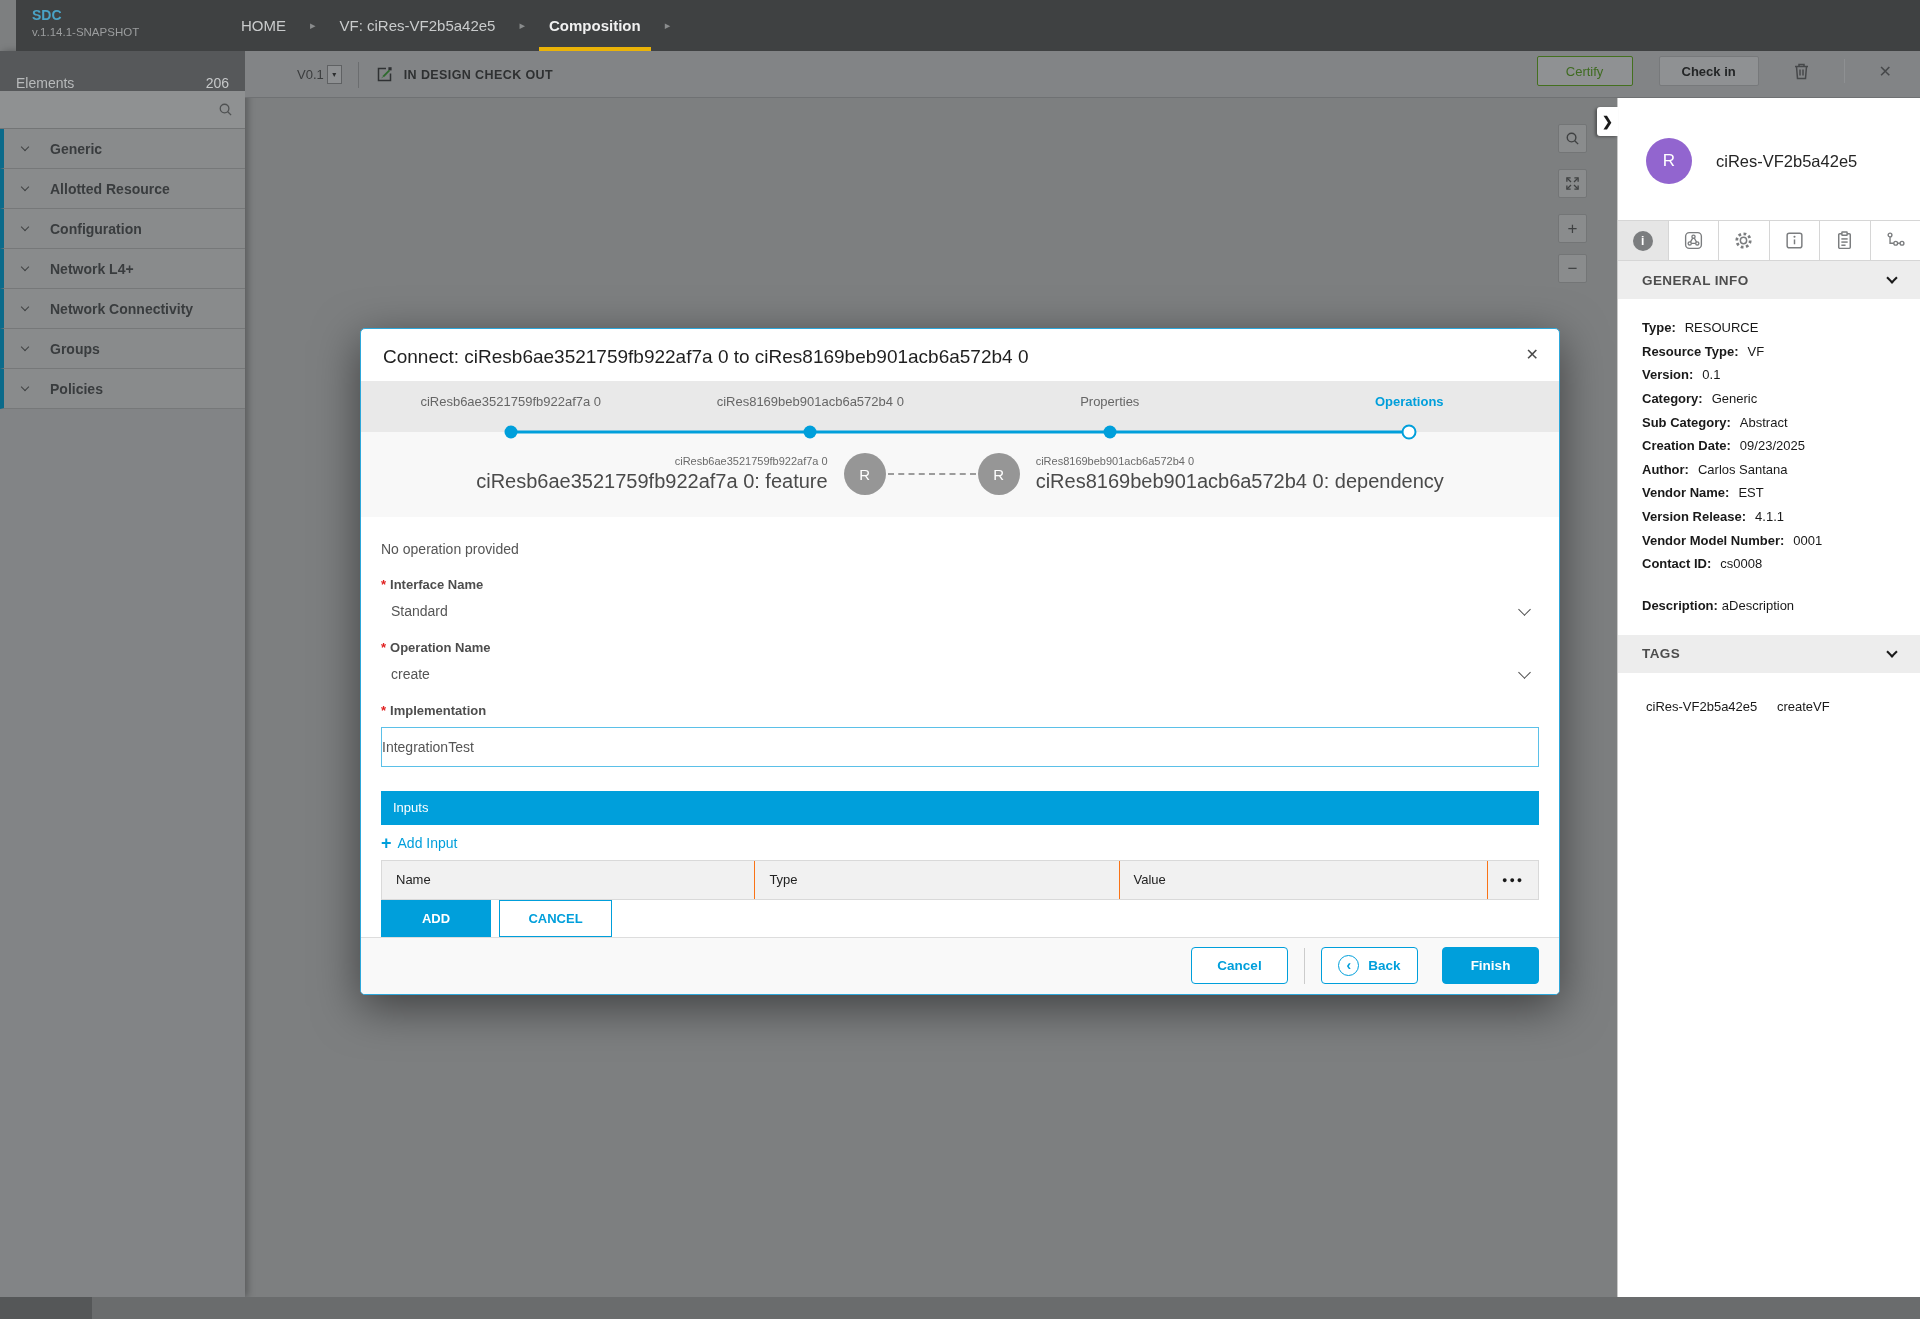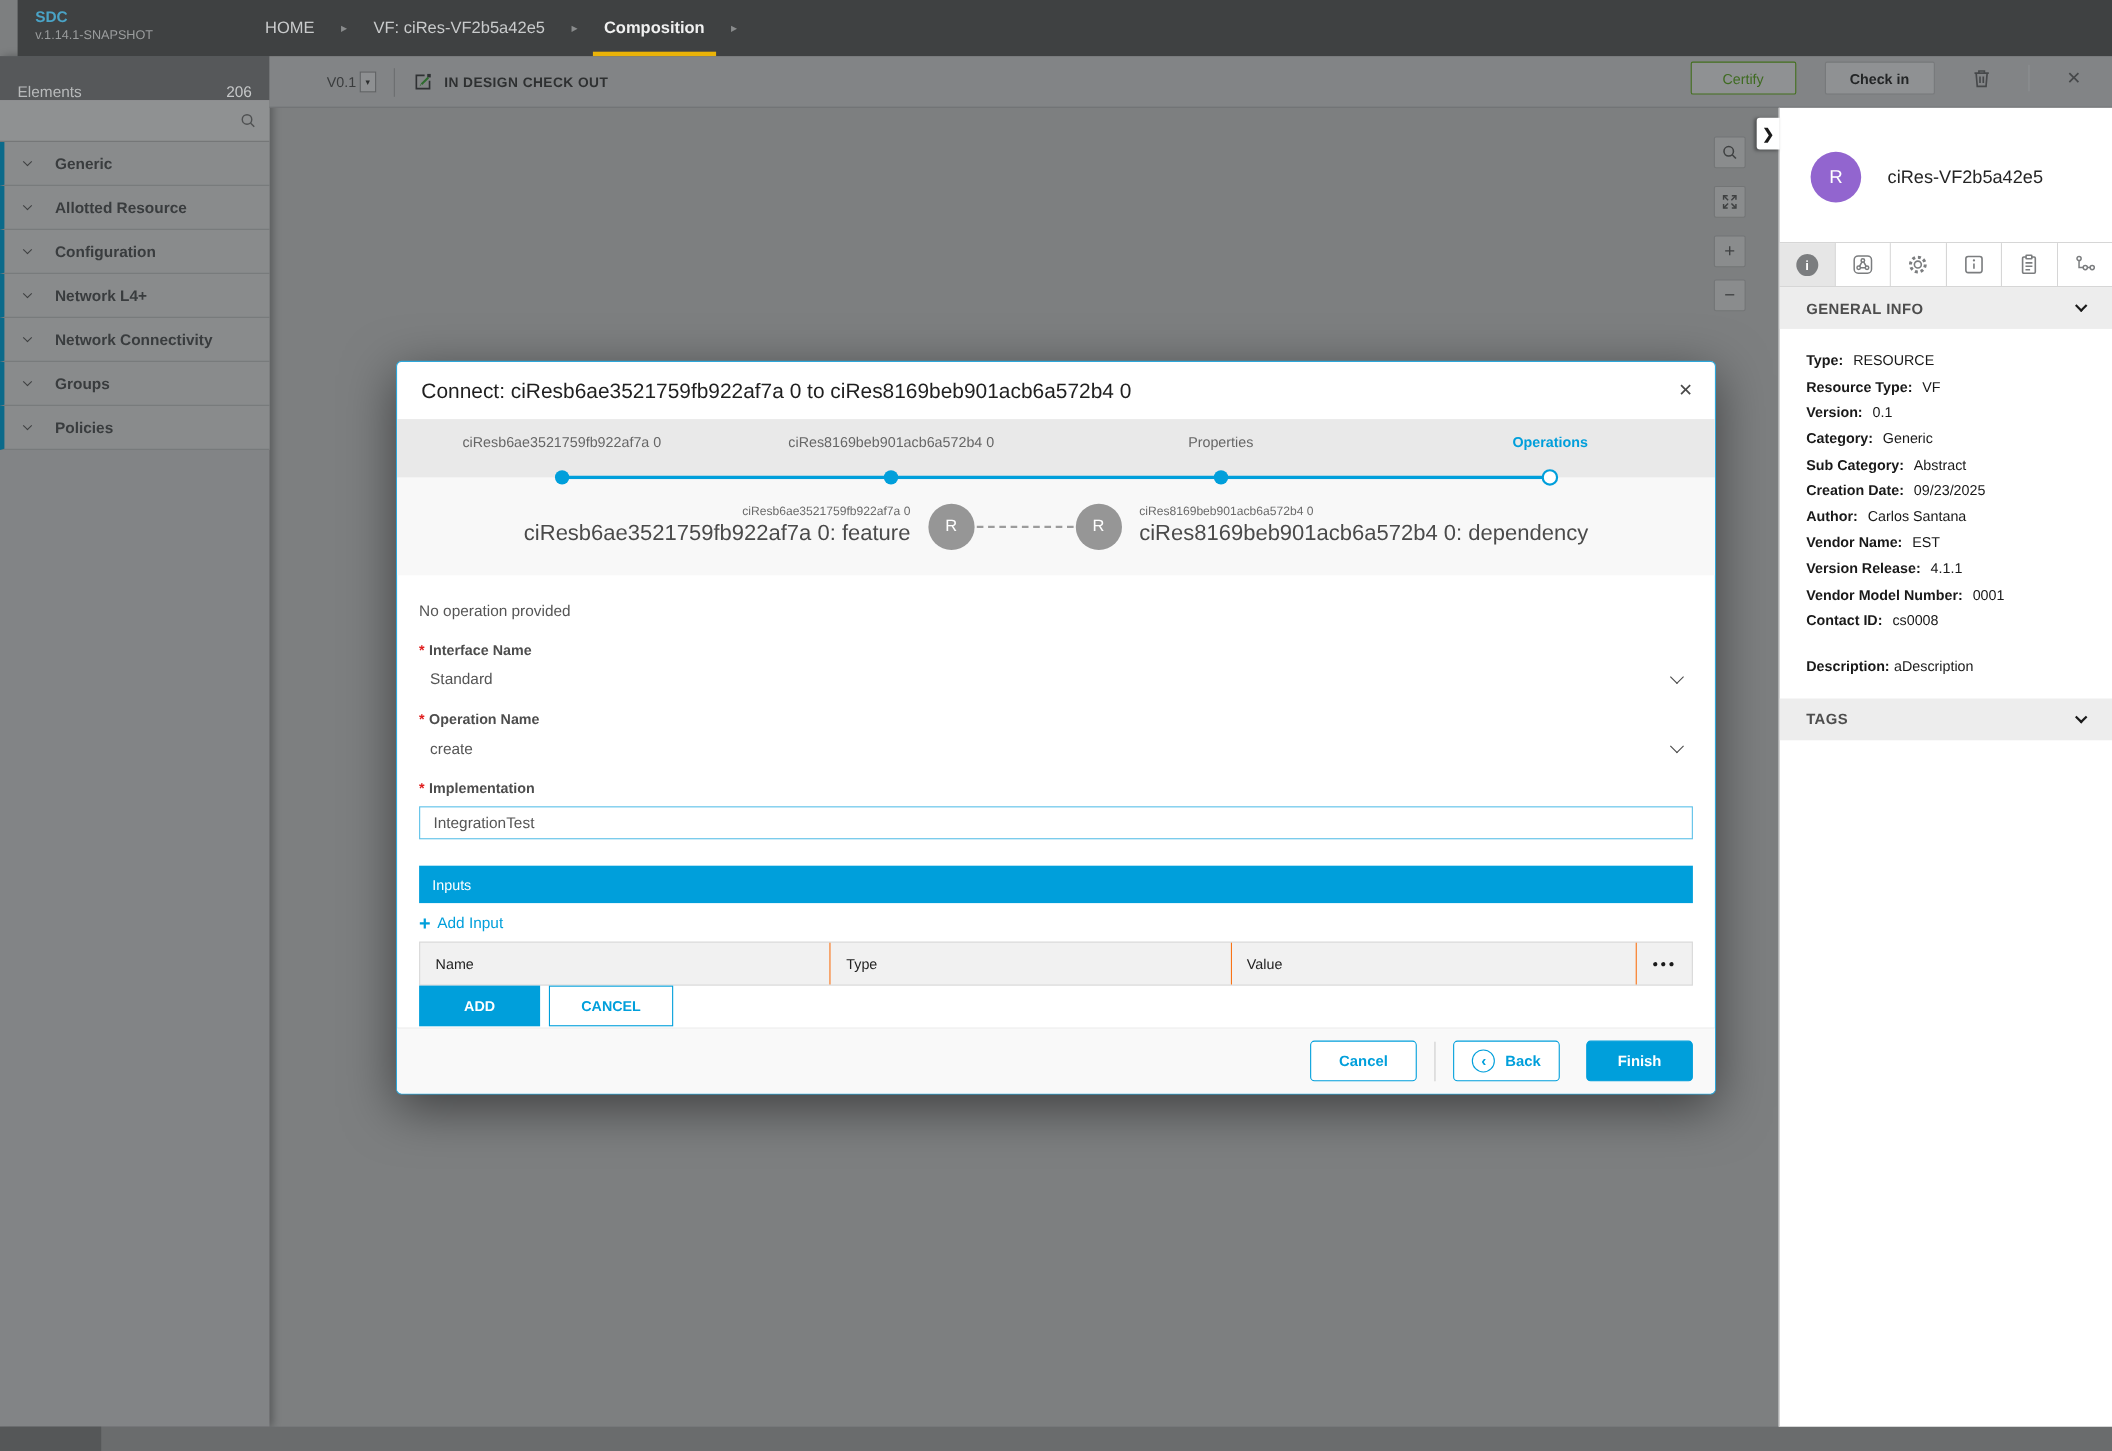--- a/index.html
+++ b/index.html
@@ -93,21 +93,21 @@
   .rel-big { font-size:20px; color:#4a4a4a; }
   .rel-node { width:42px; height:42px; border-radius:50%; background:#969696; color:#fff; font-size:15px; display:flex; align-items:center; justify-content:center; }
   .rel-dash { width:88px; border-top:2px dashed #9c9c9c; margin:0 2px; }
   .m-body { flex:1; padding:24px 20px 0 20px; }
   .no-op { font-size:14px; color:#555; margin-bottom:20px; }
   .f-label { font-size:13px; font-weight:600; color:#4d4d4d; }
   .req-star { color:#e02020; margin-right:4px; }
   .f-select { position:relative; margin:9px 0 13px 0; cursor:pointer; }
   .f-select-value { font-size:14px; color:#555; padding:2px 0 8px 10px; }
   .sel-chev { position:absolute; right:10px; top:4px; width:9px; height:9px; border-right:1.8px solid #4a4a4a; border-bottom:1.8px solid #4a4a4a; transform:rotate(45deg); }
-  .f-input { margin-top:9px; width:100%; height:30px; border:1px solid #5bc0e8; font-size:14px; color:#555; padding-left:12px; outline:none; font-family:"Liberation Sans",sans-serif; }
+  .f-input { margin-top:9px; width:100%; height:40px; border:1px solid #5bc0e8; font-size:14px; color:#555; outline:none; font-family:"Liberation Sans",sans-serif; }
   .inputs-bar { margin-top:24px; height:34px; background:#009fdb; color:#fff; font-size:13px; display:flex; align-items:center; padding-left:12px; }
   .add-input { margin:9px 0 8px 0; color:#009fdb; font-size:14px; display:inline-flex; align-items:center; cursor:pointer; }
   .add-plus { font-size:18px; font-weight:600; margin-right:6px; line-height:1; }
   .itable { border:1px solid #d9d9d9; display:flex; height:40px; background:#f1f1f1; }
   .itable .cell { display:flex; align-items:center; padding-left:14px; font-size:13px; color:#222; border-right:1px solid #f97316; }
   .cell.c-name { width:32.3%; } .cell.c-type { width:31.5%; } .cell.c-value { width:31.9%; }
   .cell.c-menu { flex:1; border-right:none; justify-content:center; padding-left:0; font-size:9px; letter-spacing:2px; color:#1a1a1a; cursor:pointer; }
   .ac-row { display:flex; }
   .btn-add { width:110px; height:37px; background:#009fdb; color:#fff; font-size:13px; font-weight:600; display:flex; align-items:center; justify-content:center; cursor:pointer; }
   .btn-cancel-sm { width:113px; height:37px; background:#fff; border:1px solid #009fdb; color:#009fdb; font-size:13px; font-weight:600; display:flex; align-items:center; justify-content:center; margin-left:8px; cursor:pointer; }
@@ -314,20 +314,24 @@
     <div class="gi-row"><b>Version Release:</b><span>4.1.1</span></div>
     <div class="gi-row"><b>Vendor Model Number:</b><span>0001</span></div>
     <div class="gi-row"><b>Contact ID:</b><span>cs0008</span></div>
     <div class="gi-row desc-row"><b style="margin-right:4px">Description:</b><span>aDescription</span></div>
   </div>
 
   <div class="section-bar">
     <span class="section-title">TAGS</span>
     <span class="section-chev"></span>
   </div>
+  <div class="tags-row">
+    <span>ciRes-VF2b5a42e5</span>
+    <span>createVF</span>
+  </div>
 </div>
 
 <div class="modal">
   <div class="m-title-row">
     <span class="m-title">Connect: ciResb6ae3521759fb922af7a 0 to ciRes8169beb901acb6a572b4 0</span>
     <span class="m-close">✕</span>
   </div>
 
   <div class="m-steps">
     <div class="m-step">ciResb6ae3521759fb922af7a 0</div>

